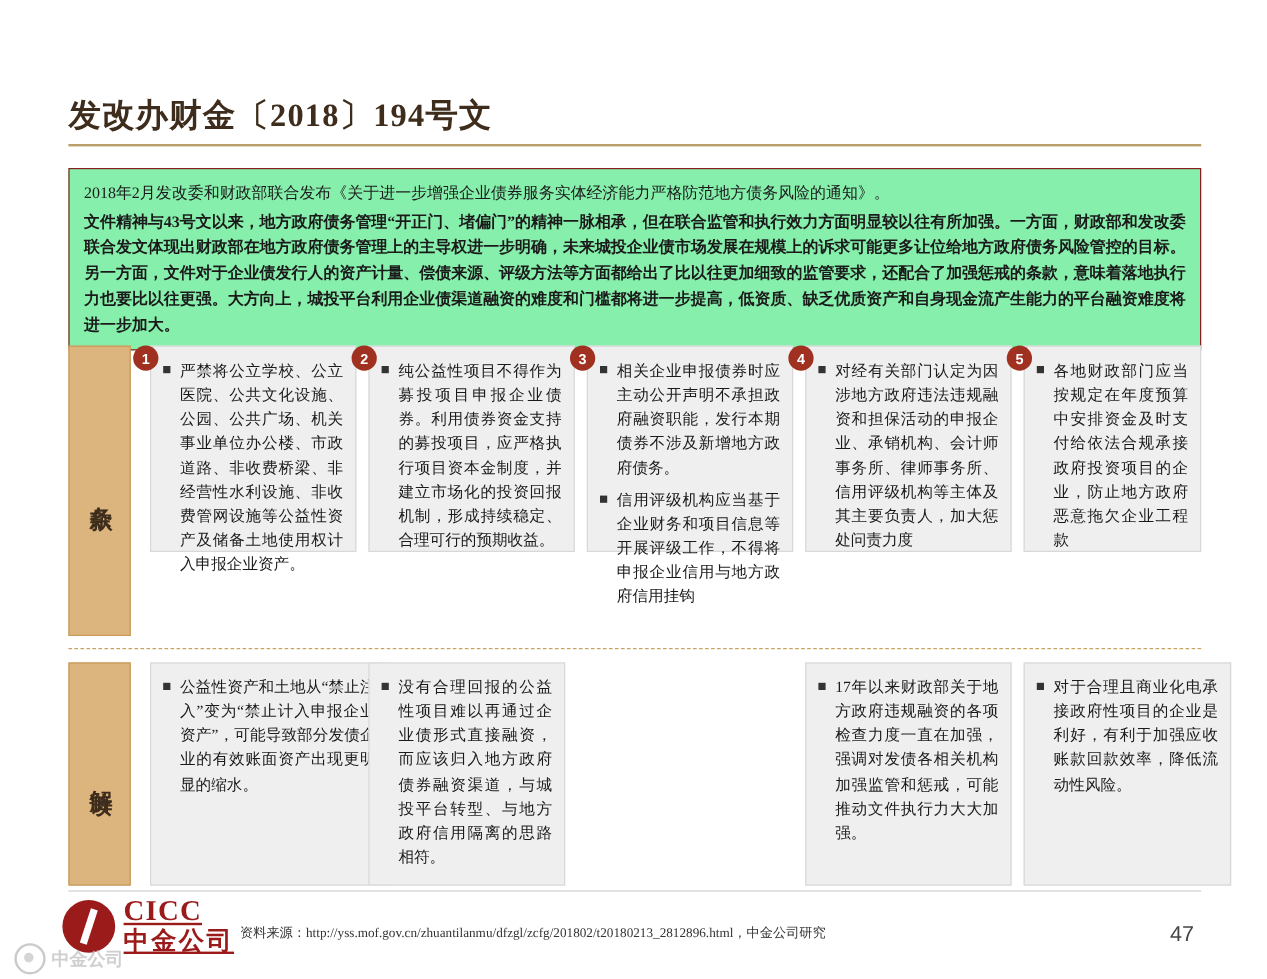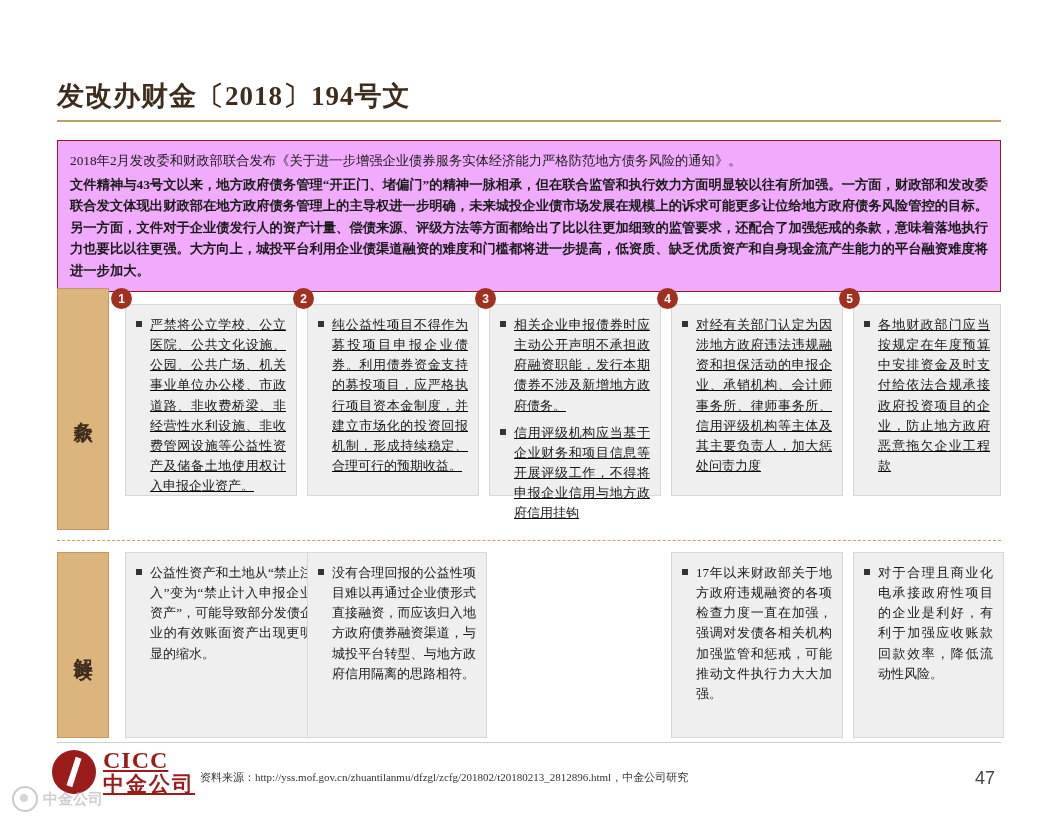--- a/index.html
+++ b/index.html
@@ -24,21 +24,21 @@
   .title-rule{
     position:absolute;left:57px;top:120px;width:944px;height:2px;
     background:#b9a06a;
   }
   
   .summary{
     position:absolute;left:57px;top:140px;width:944px;
     border:1.5px solid #8a1f1f;
     box-sizing:border-box;
     padding:9px 12px 10px 12px;
-    background:#f0abfc;
+    background:#86efac;
   }
   .summary p{
     margin:0;
     font-size:13.3px;
     line-height:1.62;
     color:#1a1a1a;
     text-align:justify;
     font-family:"Liberation Serif", serif;
   }
   .summary p.first{margin-bottom:2px;}
@@ -63,21 +63,21 @@
   #label-terms{left:57px;top:288px;height:242px;}
   #label-read{left:57px;top:552px;height:186px;}
   
   .card{
     position:absolute;
     background:#efefef;
     border:1px solid #d8d8d8;
     box-sizing:border-box;
     padding:10px 10px 8px 10px;
   }
-  .card.terms{top:304px;height:192px;text-decoration:underline;}
+  .card.terms{top:288px;height:172px;}
   .card.read{top:552px;height:186px;}
   .bullet{
     position:relative;
     padding-left:14px;
     font-size:13px;
     line-height:1.55;
     color:#1a1a1a;
     text-align:justify;
     margin-bottom:7px;
     font-family:"Liberation Serif", serif;
@@ -209,27 +209,27 @@
 
   <div class="divider"></div>
 
   <div class="row-label" id="label-read">
     <span>解读</span>
   </div>
 
   <div class="card read" style="left:125px;width:199px;">
     <div class="bullet">公益性资产和土地从“禁止注入”变为“禁止计入申报企业资产”，可能导致部分发债企业的有效账面资产出现更明显的缩水。</div>
   </div>
-  <div class="card read" style="left:307px;width:180px;">
+  <div class="card read" style="left:307px;width:164px;">
     <div class="bullet">没有合理回报的公益性项目难以再通过企业债形式直接融资，而应该归入地方政府债券融资渠道，与城投平台转型、与地方政府信用隔离的思路相符。</div>
   </div>
   <div class="card read" style="left:671px;width:172px;">
     <div class="bullet">17年以来财政部关于地方政府违规融资的各项检查力度一直在加强，强调对发债各相关机构加强监管和惩戒，可能推动文件执行力大大加强。</div>
   </div>
-  <div class="card read" style="left:853px;width:151px;">
+  <div class="card read" style="left:853px;width:173px;">
     <div class="bullet">对于合理且商业化电承接政府性项目的企业是利好，有利于加强应收账款回款效率，降低流动性风险。</div>
   </div>
 
   <div class="footer-line"></div>
 
   <div class="logo-wrap">
     <div class="logo-mark"></div>
     <div class="logo-text">
       <span class="en">CICC</span>
       <span class="cn">中金公司</span>

